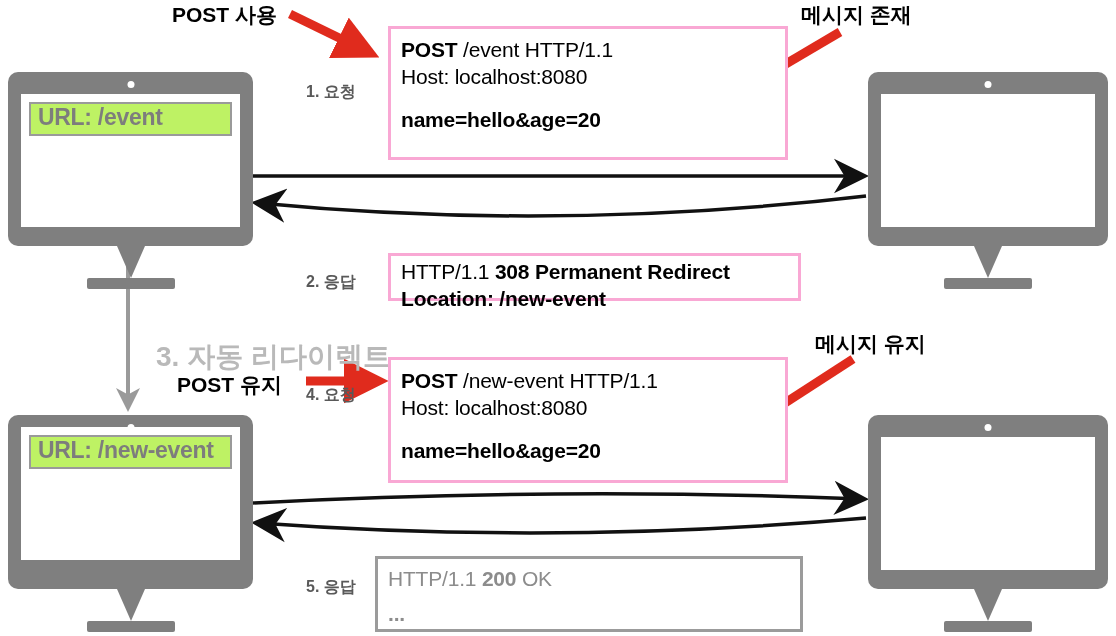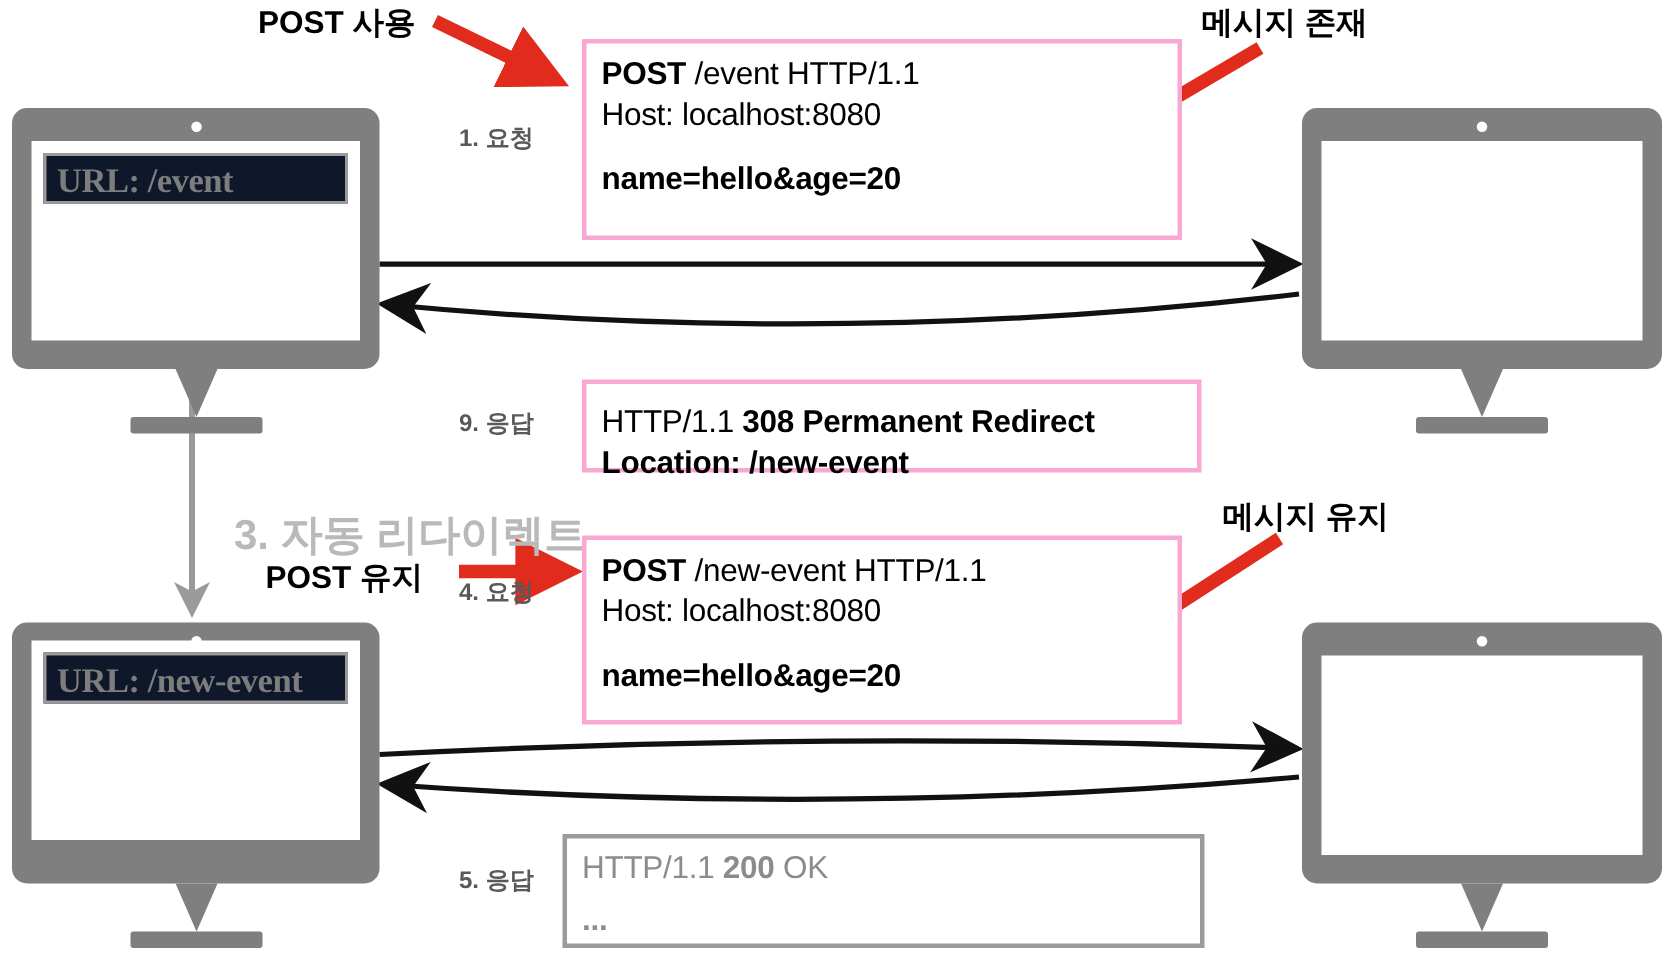--- a/index.html
+++ b/index.html
@@ -57,26 +57,25 @@
     transform: translateX(-50%);
     height: 11px;
     background: #7f7f7f;
     border-radius: 2px;
   }
 
   
   .urlbar {
     position: absolute;
     border: 2px solid #9a9a9a;
-    background: #0f172a;
+    background: #bef264;
     box-sizing: border-box;
     display: flex;
-    align-items: flex-end;
+    align-items: flex-start;
     padding-left: 7px;
-    font-family: Liberation Serif, serif;
   }
   .urlbar span {
     color: #7d7d7d;
     font-weight: bold;
     font-size: 23px;
     letter-spacing: -0.3px;
     white-space: nowrap;
   }
 
   
@@ -227,29 +226,29 @@
       <b>POST</b><span class="reg"> /event HTTP/1.1</span>
     </div>
     <div class="msgline">Host: localhost:8080</div>
     <div class="spacer"></div>
     <div class="msgline">
       <b>name=hello&amp;age=20</b>
     </div>
   </div>
   <div class="steplabel" style="left:306px; top:82px;">1. 요청</div>
 
-  <div class="msgbox" style="left:388px; top:253px; width:413px; height:62px; padding-top:12px;">
+  <div class="msgbox" style="left:388px; top:253px; width:413px; height:48px; padding-top:2px;">
     <div class="msgline">
       <span class="reg">HTTP/1.1 </span><b>308 Permanent Redirect</b>
     </div>
     <div class="msgline">
       <b>Location: /new-event</b>
     </div>
   </div>
-  <div class="steplabel" style="left:306px; top:272px;">9. 응답</div>
+  <div class="steplabel" style="left:306px; top:272px;">2. 응답</div>
 
   <div class="steplabel light" style="left:156px; top:338px;">3. 자동 리다이렉트</div>
 
   <div class="msgbox" style="left:388px; top:357px; width:400px; height:126px;">
     <div class="msgline">
       <b>POST</b><span class="reg"> /new-event HTTP/1.1</span>
     </div>
     <div class="msgline">Host: localhost:8080</div>
     <div class="spacer"></div>
     <div class="msgline">

